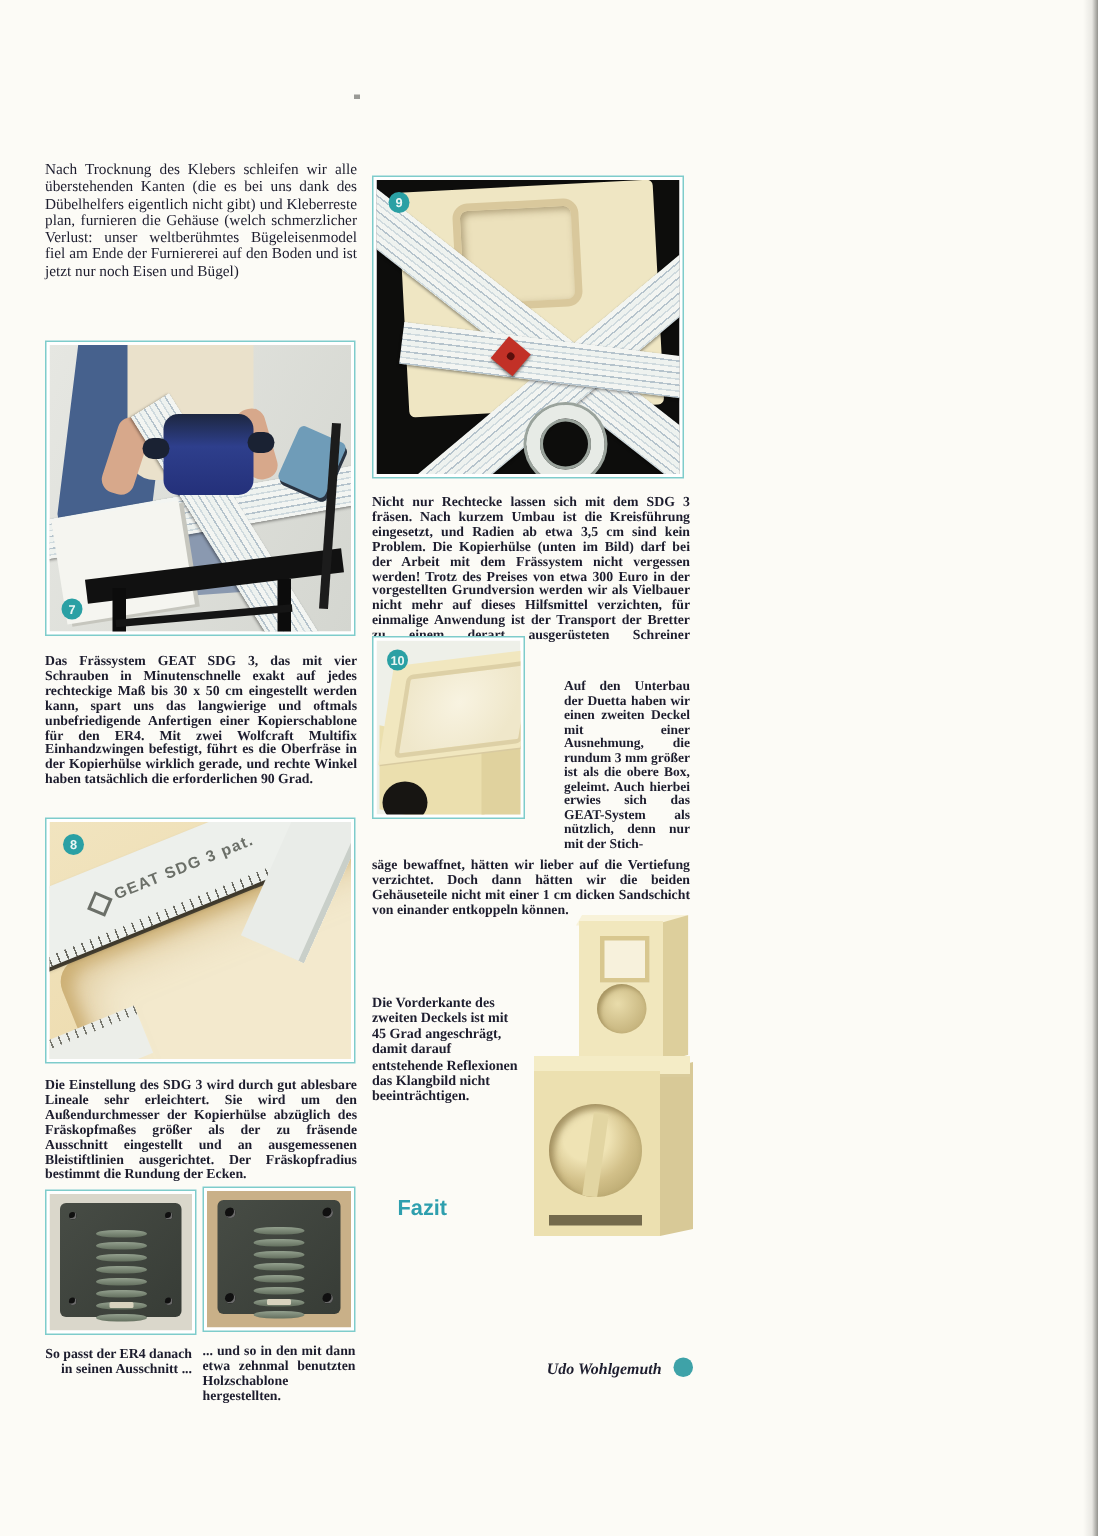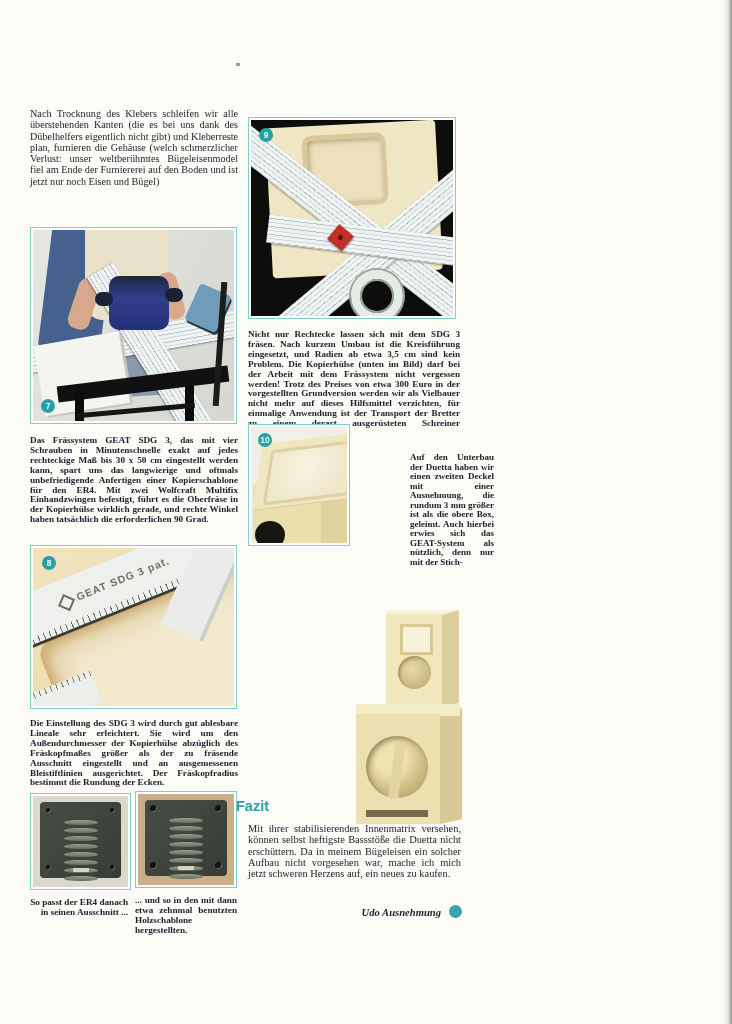--- a/index.html
+++ b/index.html
@@ -9,21 +9,21 @@
     font-family:"Liberation Serif", serif; color:#1d1d2e;
   }
   .edge-shadow { position:absolute; top:0; right:0; width:10px; height:1024px;
     background:linear-gradient(to right, rgba(0,0,0,0) 0%, rgba(0,0,0,0.08) 60%, rgba(60,60,55,0.55) 100%); }
   .speck { position:absolute; left:236px; top:63px; width:4px; height:3px; background:#9a9a96; }
 
   
   .tblock { position:absolute; text-align:justify; }
   .intro   { font-size:10.2px; line-height:11.3px; }
   .boldcap { font-size:9.2px; line-height:9.9px; font-weight:bold; }
-  .narrowcap { font-size:9px; line-height:9.5px; font-weight:bold;margin-left:34px; }
+  .narrowcap { font-size:9px; line-height:9.5px; font-weight:bold; }
   .deckelcap { font-size:9.4px; line-height:10.4px; font-weight:bold; text-align:left; }
   .fazit-h { position:absolute; font-family:"Liberation Sans", sans-serif;
     font-weight:bold; font-size:14.5px; color:#2e9fae; }
   .fazit-t { font-size:10.4px; line-height:11.3px; }
   .author { position:absolute; text-align:right; font-size:10.6px; font-weight:bold; font-style:italic; }
   .author-dot { display:inline-block; width:13px; height:13px; border-radius:50%;
     background:#3ea2a8; vertical-align:-2px; margin-left:8px; }
 
   
   .photo { position:absolute; border:1px solid #7ecccb; background:#fff; padding:2px; box-sizing:border-box; }
@@ -281,39 +281,40 @@
       <div class="p10-top">
         <div class="p10-recess"></div>
       </div>
       <div class="p10-hole"></div>
       <div class="badge" style="left:7px; top:6px;">10</div>
     </div>
   </div>
 
   <div class="tblock narrowcap" style="left:376px; top:453px; width:84px;">Auf den Unterbau der Duetta haben wir einen zweiten Deckel mit einer Ausnehmung, die rundum 3 mm größer ist als die obere Box, geleimt. Auch hierbei erwies sich das GEAT-System als nützlich, denn nur mit der Stich-</div>
 
-
+  <div class="tblock boldcap" style="left:248px; top:572px; width:212px;">säge bewaffnet, hätten wir lieber auf die Vertiefung verzichtet. Doch dann hätten wir die beiden Gehäuseteile nicht mit einer 1 cm dicken Sandschicht von einander entkoppeln können.</div>
+
+  <div class="tblock deckelcap" style="left:248px; top:664px; width:100px;">Die Vorderkante des zweiten Deckels ist mit 45 Grad angeschrägt, damit darauf entstehende Reflexionen das Klangbild nicht beeinträchtigen.</div>
 
   <div class="tower">
     <div class="tw-topbox-cap"></div>
     <div class="tw-topbox-side"></div>
     <div class="tw-topbox-front"></div>
     <div class="tw-sq"></div>
     <div class="tw-tweeter"></div>
     <div class="tw-botbox-side"></div>
     <div class="tw-lid"></div>
     <div class="tw-botbox-front"></div>
     <div class="tw-woofer">
       <div class="tw-brace"></div>
     </div>
     <div class="tw-slot"></div>
   </div>
 
-  <div class="fazit-h" style="left:236px; top:798px;">Fazit</div>
-
-  <div class="tblock fazit-t" style="left:248px; top:823px; width:213px;">Mit ihrer stabilisierenden Innenmatrix versehen, können selbst heftigste Bassstöße die Duetta nicht erschüttern. Da in meinem Bügeleisen ein solcher Aufbau nicht vorgesehen war, mache ich mich jetzt schweren Herzens auf, ein neues zu kaufen.</div>
+  <div class="fazit-h" style="left:265px; top:798px;">Fazit</div>
+
 
   <div class="author" style="left:248px; top:905px; width:214px;">
-    <span>Udo Ausnehmung</span><span class="author-dot"></span>
+    <span>Udo Wohlgemuth</span><span class="author-dot"></span>
   </div>
 
   <div class="edge-shadow"></div>
 </div>
 
 </body></html>

